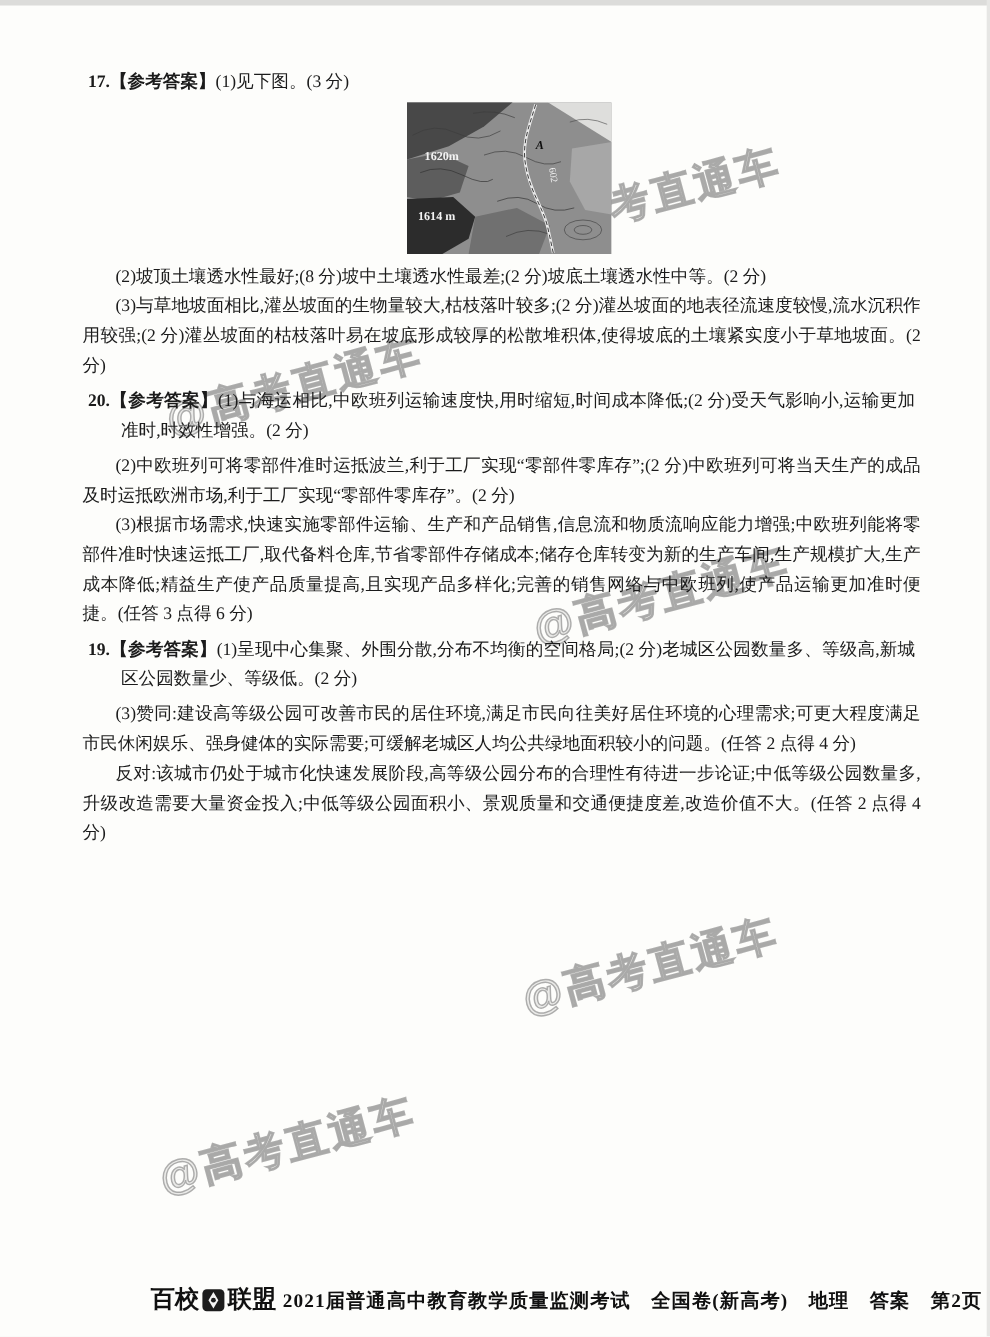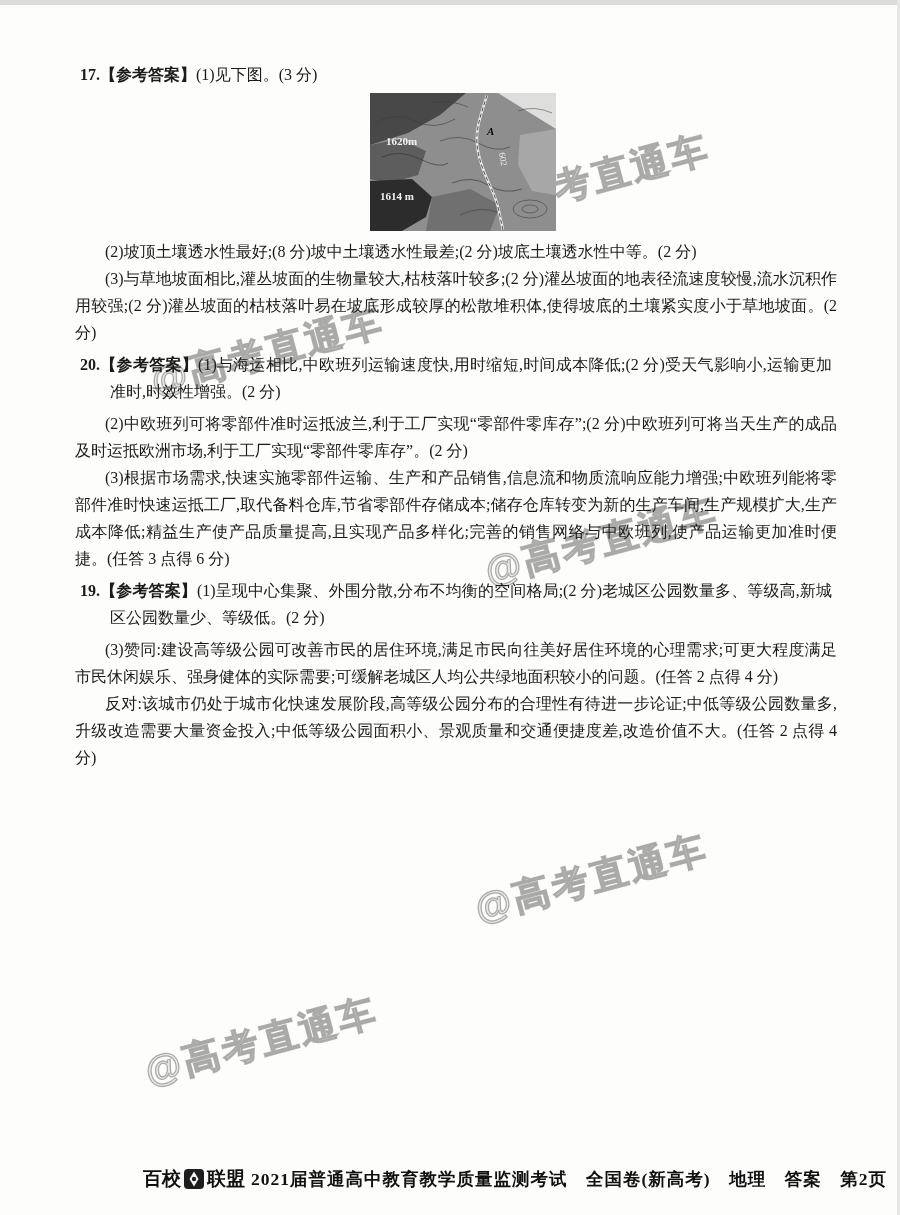--- a/index.html
+++ b/index.html
@@ -55,21 +55,21 @@
     position: absolute;
     left: 0; width: 100%;
     top: 1166px;
     text-align: center;
     padding-left: 130px;
     font-weight: bold;
     font-size: 17.5px;
     color: #101010;
     letter-spacing: 1px;
   }
-  .footer .brand { font-size: 19px; letter-spacing: 0; }
+  .footer .brand { font-size: 22px; letter-spacing: 0; }
   .footer .logo { display: inline-block; vertical-align: -5px; margin: 0 2px; line-height: 0; }
   .footer .exam-info { margin-left: 6px; }
 </style>
 </head>
 <body>
 
 <div class="page">
   <div class="scan-edge-top"></div>
   <div class="scan-edge-right"></div>
 

